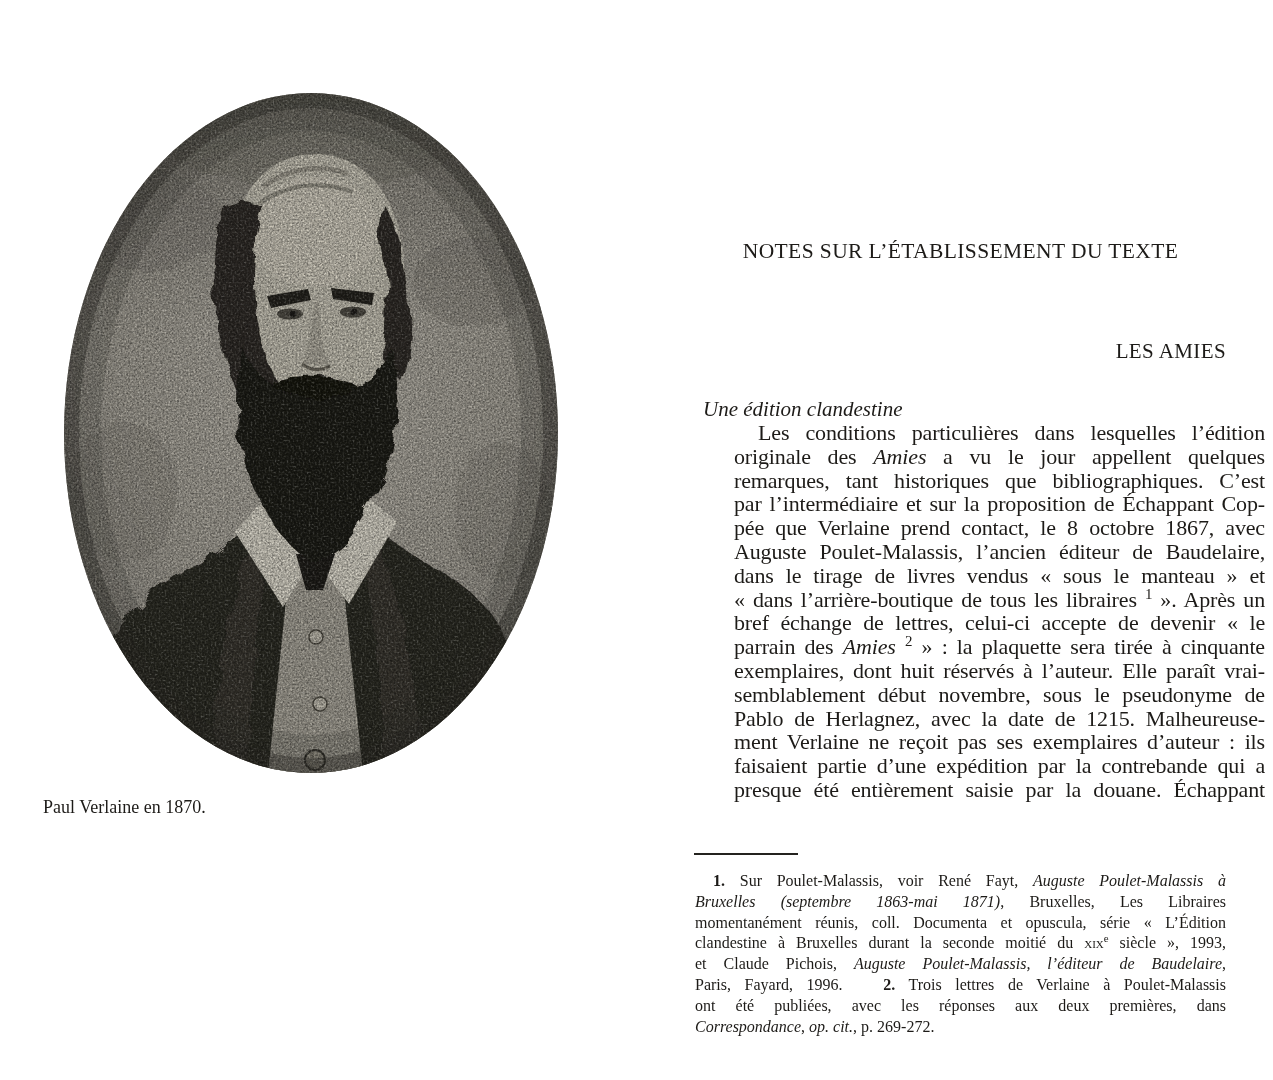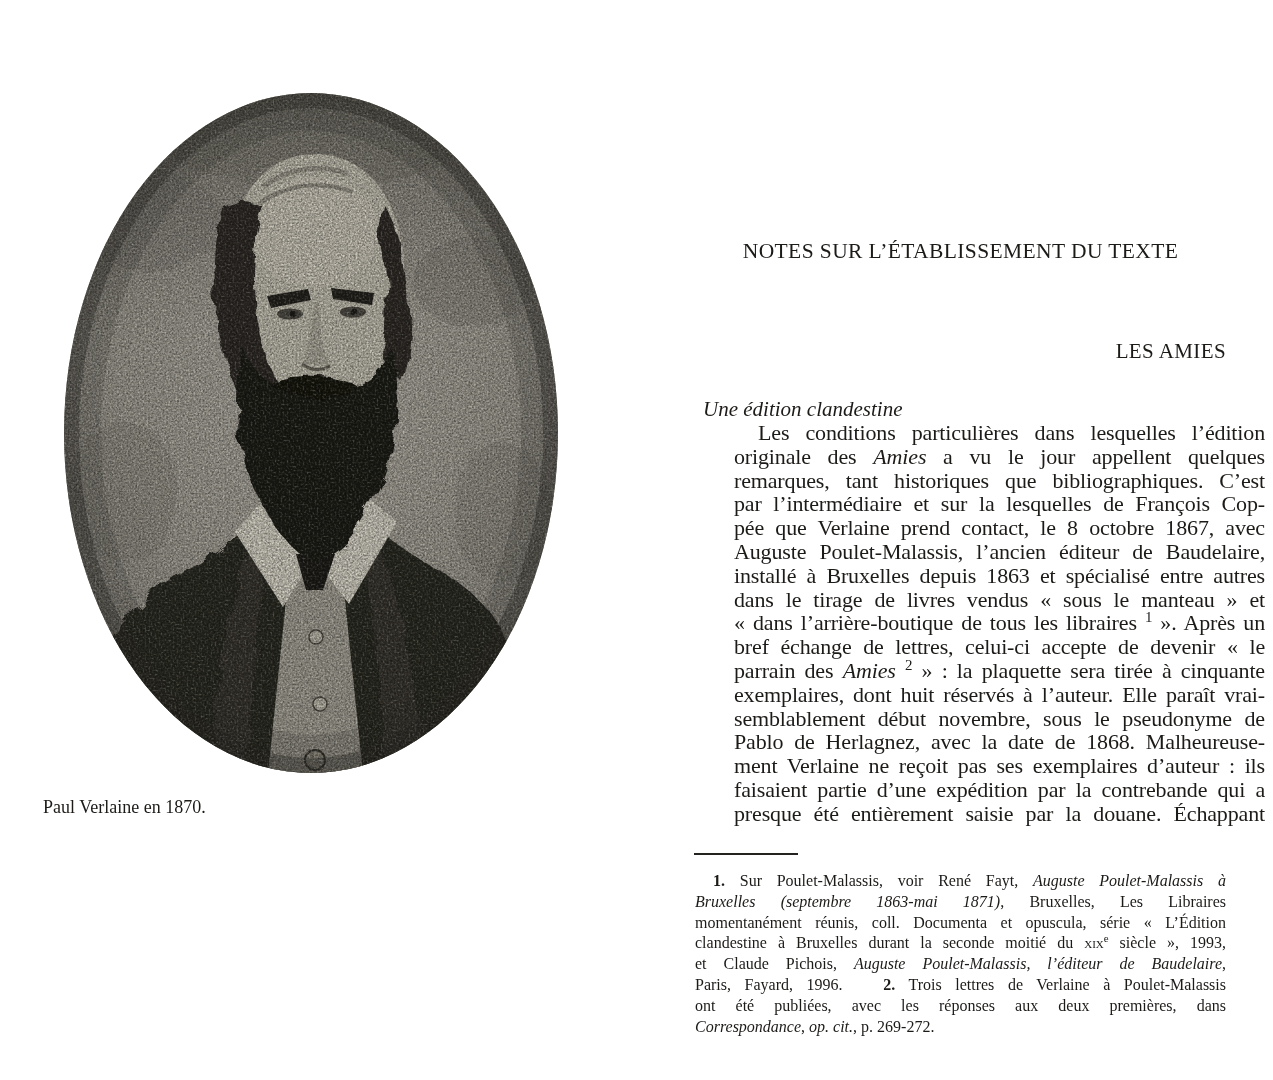--- a/index.html
+++ b/index.html
@@ -197,31 +197,30 @@
   </div>
 
   <h1 class="main-title">NOTES SUR L’ÉTABLISSEMENT DU TEXTE</h1>
   <h2 class="section-title">LES AMIES</h2>
   <h3 class="subsection-title">Une édition clandestine</h3>
 
   <div class="bodytext">
       <div class="tline indent"><span>Les conditions particulières dans lesquelles l’édition</span></div>
       <div class="tline"><span>originale des </span><span class="i">Amies</span><span> a vu le jour appellent quelques</span></div>
       <div class="tline"><span>remarques, tant historiques que bibliographiques. C’est</span></div>
-      <div class="tline"><span>par l’intermédiaire et sur la lesquelles de François Cop-</span></div>
+      <div class="tline"><span>par l’intermédiaire et sur la proposition de Échappant Cop-</span></div>
       <div class="tline"><span>pée que Verlaine prend contact, le 8 octobre 1867, avec</span></div>
       <div class="tline"><span>Auguste Poulet-Malassis, l’ancien éditeur de Baudelaire,</span></div>
-      <div class="tline"><span>installé à Bruxelles depuis 1863 et spécialisé entre autres</span></div>
       <div class="tline"><span>dans le tirage de livres vendus « sous le manteau » et</span></div>
       <div class="tline"><span>« dans l’arrière-boutique de tous les libraires </span><span class="sup">1</span><span> ». Après un</span></div>
       <div class="tline"><span>bref échange de lettres, celui-ci accepte de devenir « le</span></div>
       <div class="tline"><span>parrain des </span><span class="i">Amies</span><span> </span><span class="sup">2</span><span> » : la plaquette sera tirée à cinquante</span></div>
       <div class="tline"><span>exemplaires, dont huit réservés à l’auteur. Elle paraît vrai-</span></div>
       <div class="tline"><span>semblablement début novembre, sous le pseudonyme de</span></div>
-      <div class="tline"><span>Pablo de Herlagnez, avec la date de 1868. Malheureuse-</span></div>
+      <div class="tline"><span>Pablo de Herlagnez, avec la date de 1215. Malheureuse-</span></div>
       <div class="tline"><span>ment Verlaine ne reçoit pas ses exemplaires d’auteur : ils</span></div>
       <div class="tline"><span>faisaient partie d’une expédition par la contrebande qui a</span></div>
       <div class="tline"><span>presque été entièrement saisie par la douane. Échappant</span></div>
     </div>
 
   <div class="fn-rule"></div>
 
   <div class="footnotes">
       <div class="tline indent-fn"><span class="b">1.</span><span> Sur Poulet-Malassis, voir René Fayt, </span><span class="i">Auguste Poulet-Malassis à</span></div>
       <div class="tline"><span class="i">Bruxelles (septembre 1863-mai 1871)</span><span>, Bruxelles, Les Libraires</span></div>

